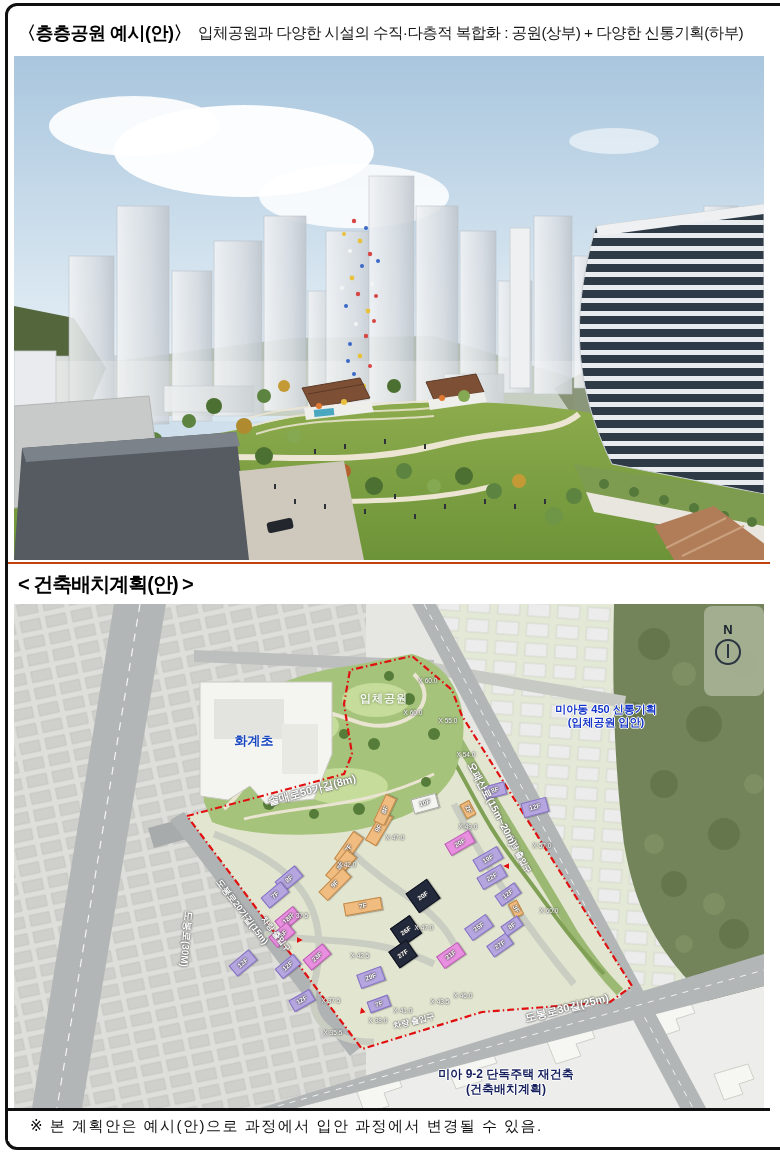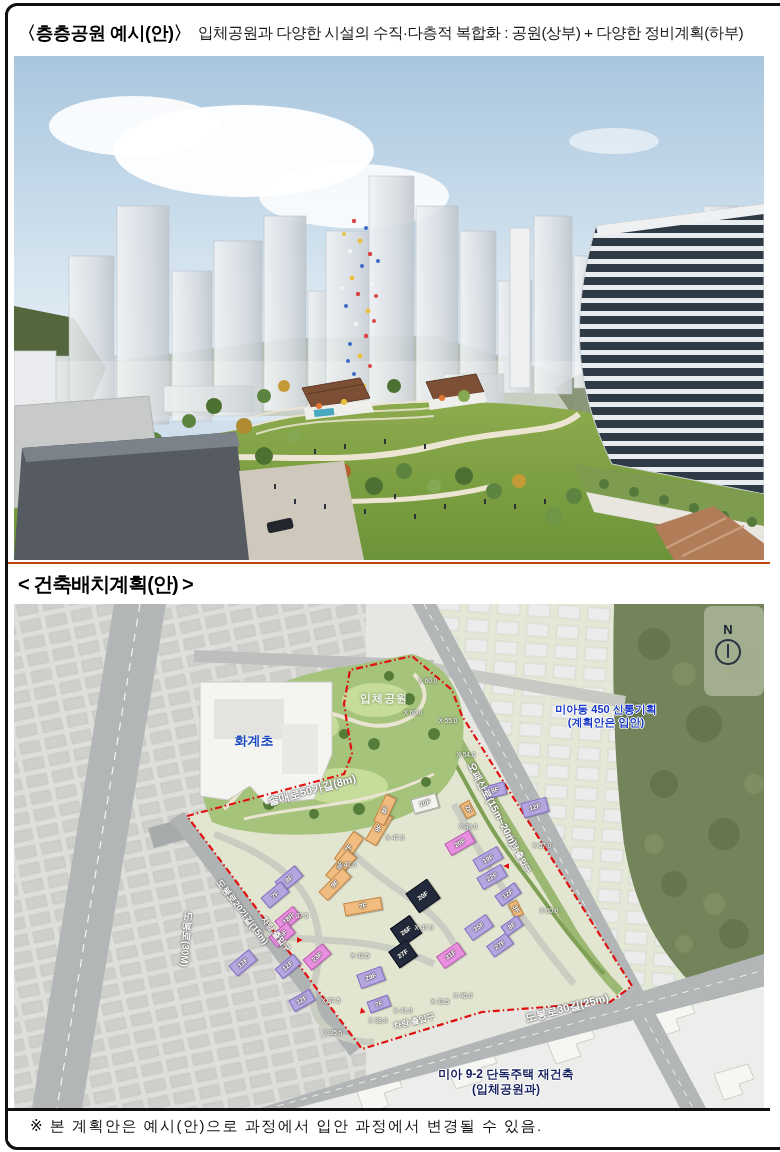--- a/index.html
+++ b/index.html
@@ -48,21 +48,21 @@
     text-shadow:0 0 2px #555,0 0 2px #555;}
   .ent-arrow{position:absolute;font-size:10px;color:#e01010;text-shadow:0 0 1px #fff;line-height:1;}
 </style>
 </head>
 <body>
 
 <div class="sheet">
 
   <div class="title-row">
     <span class="t-bold">〈층층공원 예시(안)〉</span>
-    <span class="t-rest">입체공원과 다양한 시설의 수직·다층적 복합화 : 공원(상부) + 다양한 정비계획(하부)</span>
+    <span class="t-rest">입체공원과 다양한 시설의 수직·다층적 복합화 : 공원(상부) + 다양한 신통기획(하부)</span>
   </div>
 
   <div class="render-box">
     <svg width="750" height="504" viewBox="0 0 750 504">
       <defs>
         <linearGradient id="sky" x1="0" y1="0" x2="0" y2="1">
           <stop offset="0" stop-color="#a9c6de"></stop>
             <stop offset="0.7" stop-color="#dce9f2"></stop>
             <stop offset="1" stop-color="#eef3f5"></stop>
         </linearGradient>
@@ -485,25 +485,25 @@
         <span class="ent" style="left: 400px; top: 417px; transform: translate(-50%, -50%) rotate(-14deg);">차량 출입구</span>
         <span class="ent-arrow" style="left: 286px; top: 336px; transform: translate(-50%, -50%) rotate(90deg);">▲</span>
         <span class="ent-arrow" style="left: 492px; top: 262px; transform: translate(-50%, -50%) rotate(-90deg);">▲</span>
         <span class="ent-arrow" style="left: 348px; top: 406px; transform: translate(-50%, -50%) rotate(-15deg);">▲</span>
       </div>
 
     <span class="maplabel school-label" style="left:240px;top:137px;">화계초</span>
     <span class="maplabel park-label" style="left:370px;top:94px;">입체공원</span>
     <div class="maplabel proj" style="left:592px;top:112px;">
       <div>미아동 450 신통기획</div>
-      <div>(계획안은 입안)</div>
+      <div>(입체공원 입안)</div>
     </div>
     <div class="maplabel proj south" style="left:468px;top:478px;margin-left:24px;">
       <div>미아 9-2 단독주택 재건축</div>
-      <div>(입체공원과)</div>
+      <div>(건축배치계획)</div>
     </div>
     <span class="maplabel road-label" style="left:172px;top:335px;font-size:10px;transform:translate(-50%,-50%) rotate(95deg);">도봉로(30M)</span>
     <span class="maplabel road-label" style="left:298px;top:186px;font-size:11px;transform:translate(-50%,-50%) rotate(-15deg);">솔매로50가길(8m)</span>
     <span class="maplabel road-label" style="left:228px;top:308px;font-size:9px;transform:translate(-50%,-50%) rotate(53deg);">도봉로20가길(15m)</span>
     <span class="maplabel road-label" style="left:478px;top:200px;font-size:10px;transform:translate(-50%,-50%) rotate(62deg);">오패산로(15m~20m)</span>
     <span class="maplabel road-label" style="left:553px;top:404px;font-size:11px;transform:translate(-50%,-50%) rotate(-14deg);">도봉로30길(25m)</span>
 
     <div class="north-wrap">
       <span class="north-n">N</span>
       <div class="north-circle">

